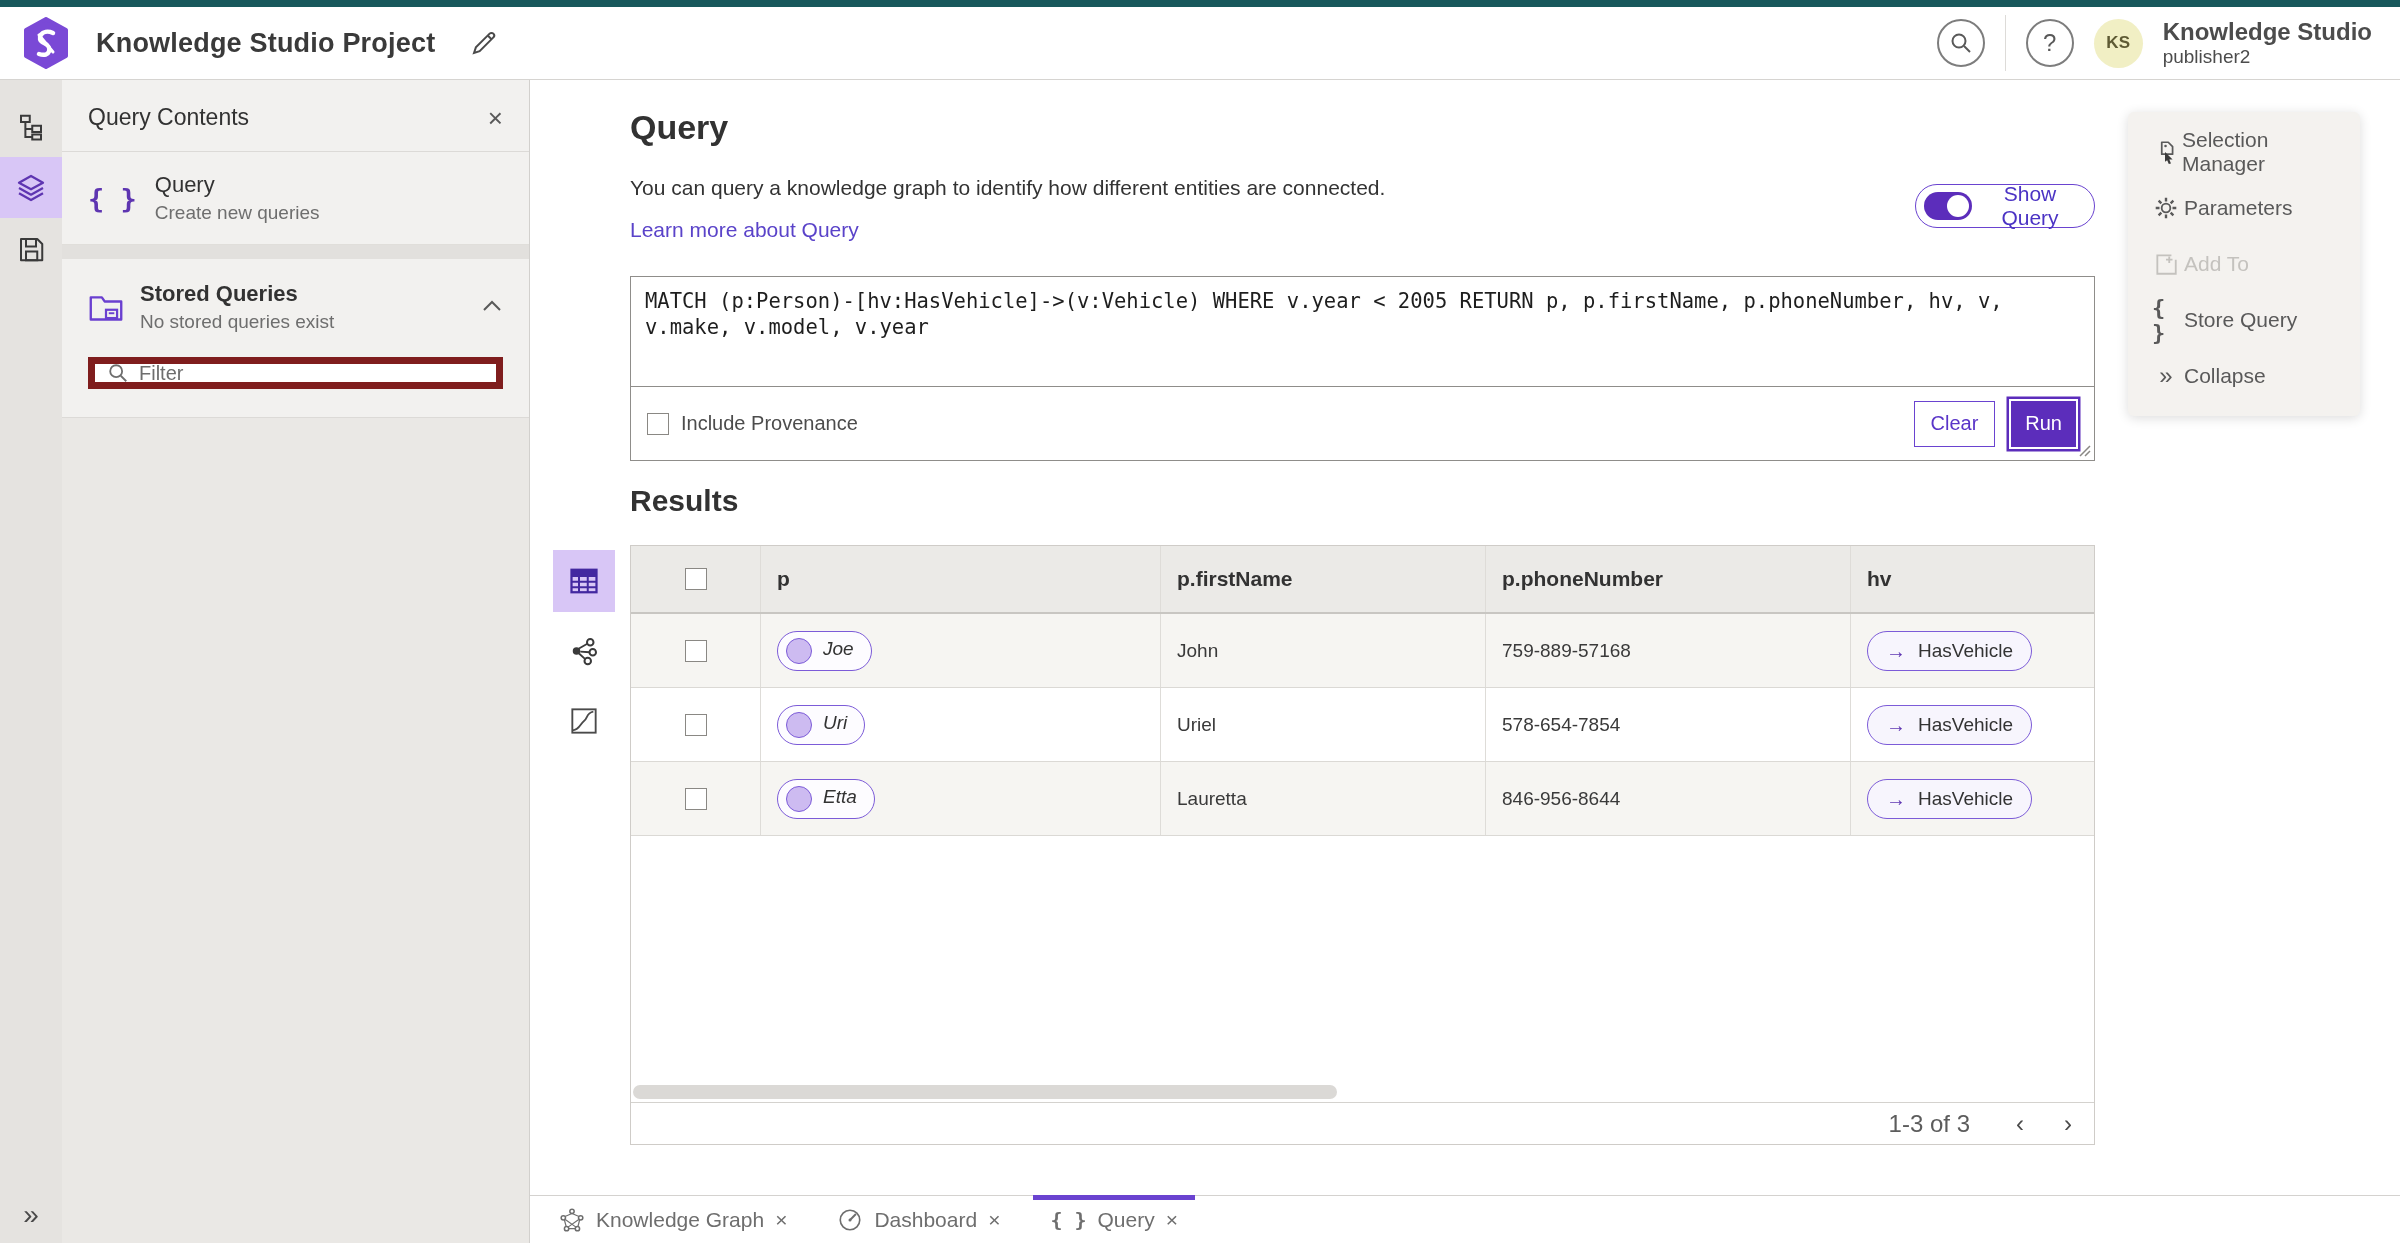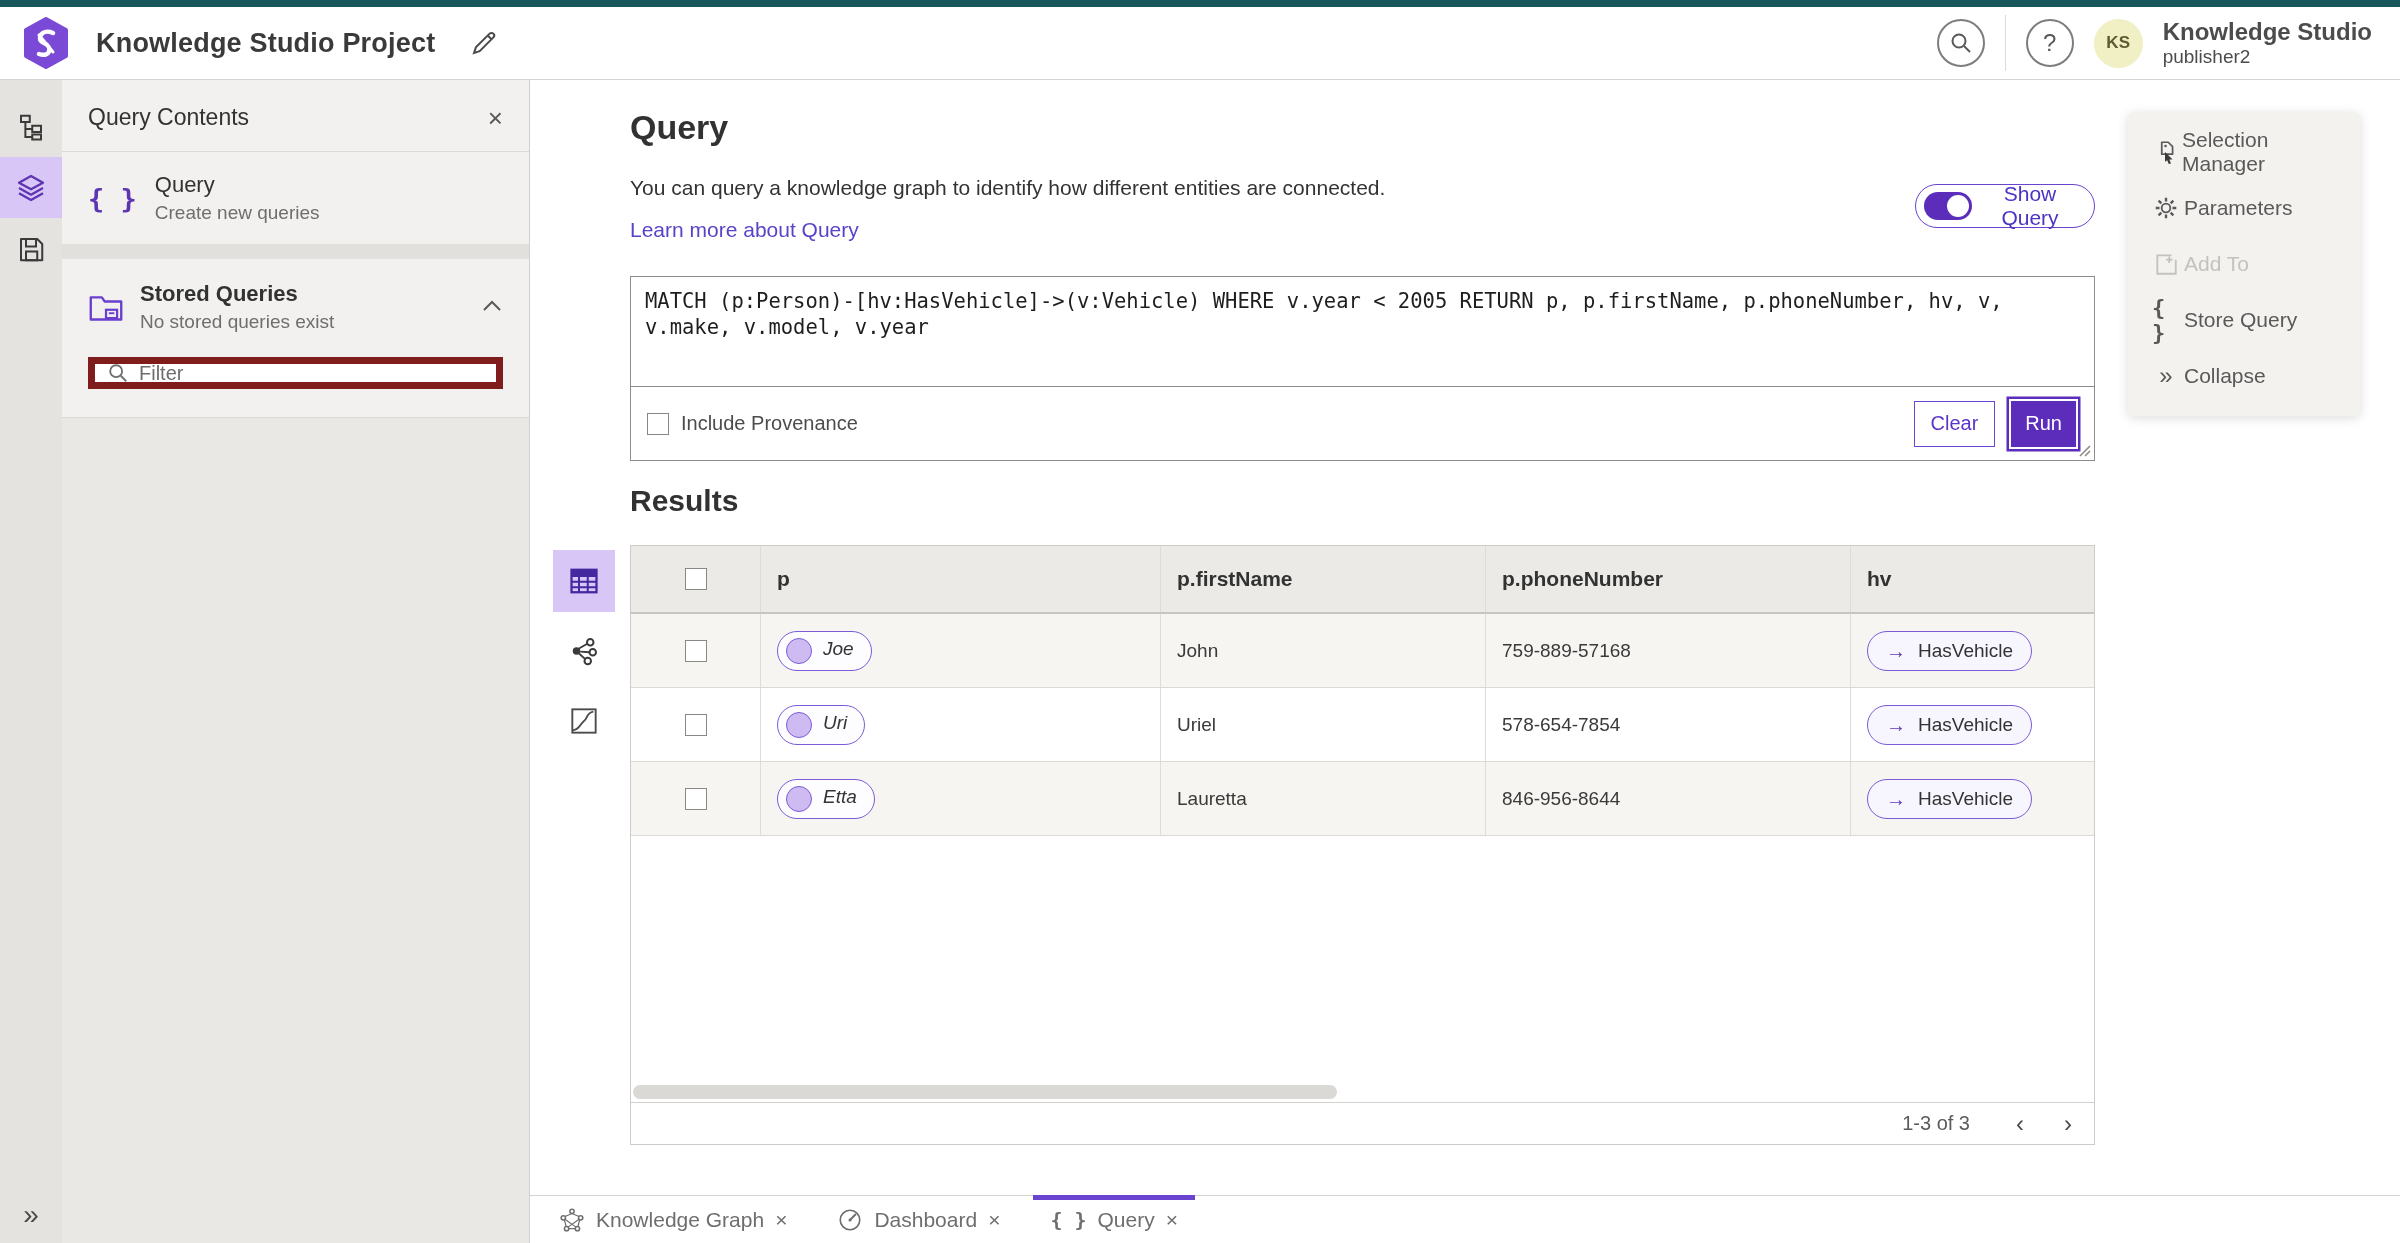--- a/index.html
+++ b/index.html
@@ -91,21 +91,21 @@
   .cell-text { font-size:19px; color:#3a3a3a; }
   .p-pill { display:inline-flex; align-items:flex-start; gap:11px; padding:6px 17px 6px 8px; border:1.5px solid #7c5bd8; border-radius:21px; background:#fdfcff; cursor:pointer;font-style:italic; }
   .p-dot { width:26px; height:26px; border-radius:50%; background:#cdbbf1; border:1.5px solid #7c5bd8; }
   .pill-text { font-size:19px; color:#333; }
   .hv-pill { display:inline-flex; align-items:center; gap:12px; padding:8px 18px; border:1.5px solid #7c5bd8; border-radius:22px; background:#f7f5fd; cursor:pointer; }
   .hv-arrow { color:#5e35b1; font-size:20px; line-height:1; }
   .t-empty { flex:1; background:#fff; }
   .t-scroll { height:20px; position:relative; flex:0 0 auto; }
   .t-thumb { position:absolute; left:2px; bottom:3px; width:704px; height:14px; border-radius:7px; background:#dbd9d6; cursor:pointer; }
   .t-pager { height:42px; border-top:1px solid #d4d2ce; display:flex; align-items:center; justify-content:flex-end; padding-right:22px; flex:0 0 auto; }
-  .pg-label { font-size:20px; color:#5c5c5c; margin-right:46px; }
+  .pg-label { font-size:24px; color:#5c5c5c; margin-right:46px; }
   .pg-btn { background:none; border:none; font-size:24px; color:#4a4a4a; cursor:pointer; line-height:1; padding:0; }
   .pg-btn + .pg-btn { margin-left:40px; }
 
   
   .actions-card { position:absolute; left:1598px; top:32px; width:232px; background:#f4f2ef; border-radius:6px; box-shadow:0 2px 12px rgba(0,0,0,.14); padding:12px 0; }
   .action-item { height:56px; display:flex; align-items:center; gap:4px; padding:0 24px; cursor:pointer; color:#595959; }
   .action-item .a-icon { width:28px; display:flex; justify-content:center; align-items:center; }
   .action-label { font-size:21px; }
   .action-item.disabled { color:#c4c2be; cursor:default; }
   .a-braces { font-family:"DejaVu Sans Mono", monospace; font-size:22px; font-weight:700; color:#595959; }

